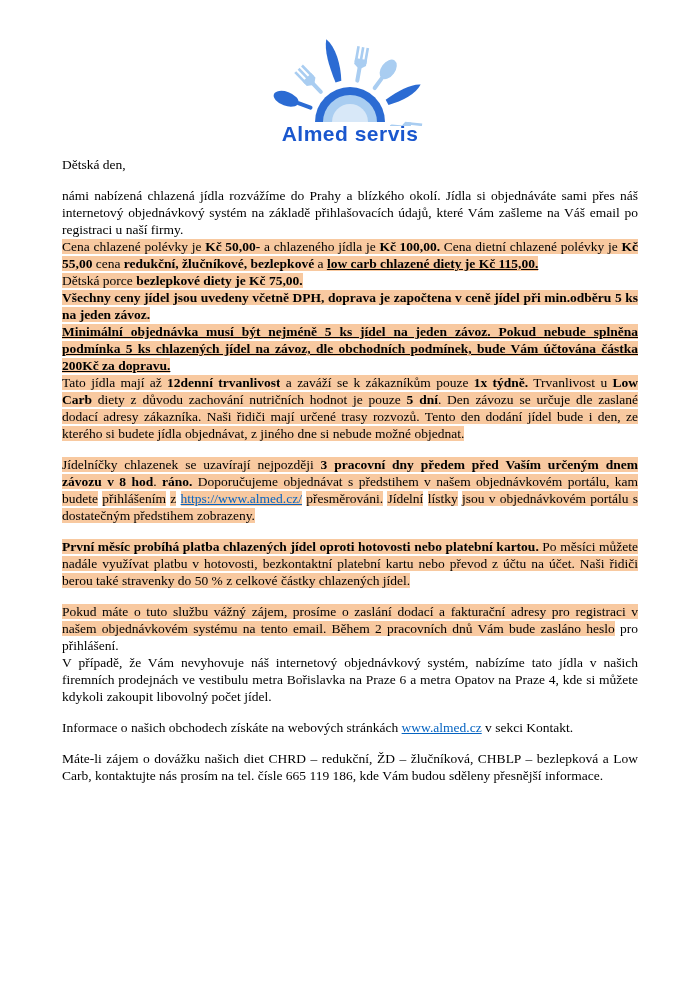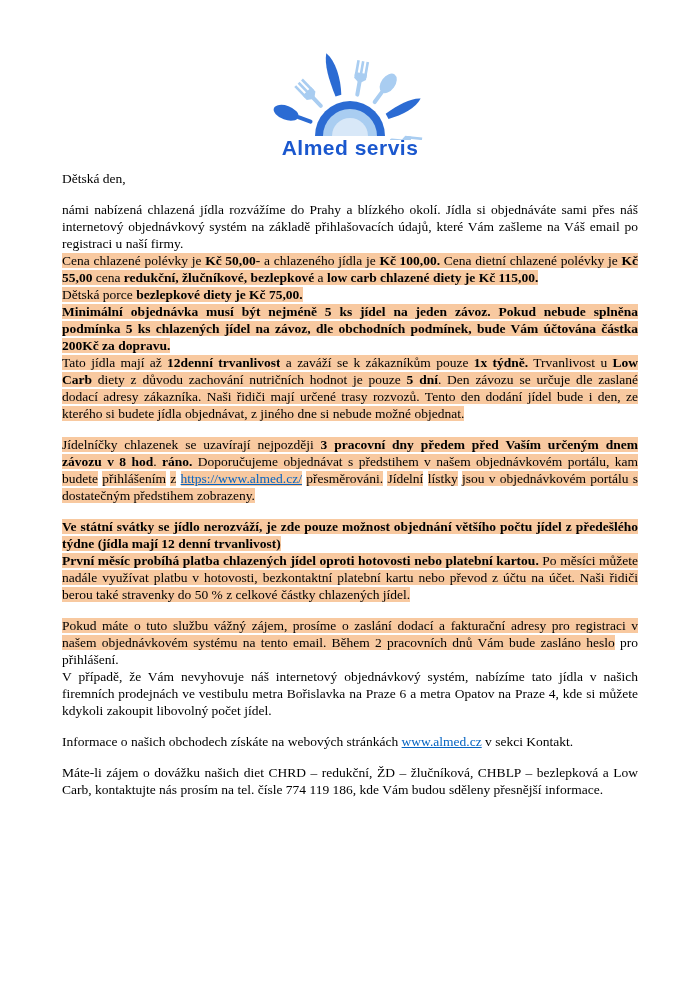--- a/index.html
+++ b/index.html
@@ -2,33 +2,33 @@
 <html style="--hl: #f8c9a0; --link: #0563c1; --brand: #1a57ce;"><head>
 <meta charset="utf-8">
 <style>
   html,body{margin:0;padding:0;}
   body{
     width:700px;height:1000px;overflow:hidden;background:#ffffff;
     font-family:"Liberation Serif", serif;font-size:13.5px;color:#000;
     -webkit-font-smoothing:antialiased;
   }
   .page{padding:0 62px;}
-  .logo-block{text-align:center;padding-top:44px;line-height:0;}
+  .logo-block{text-align:center;padding-top:30px;line-height:0;}
   .logo-block svg{display:inline-block;}
   .brand{
     font-family:"Liberation Sans", sans-serif;font-weight:bold;
     font-size:21px;line-height:24px;letter-spacing:0.5px;color:var(--brand,#1a57ce);
     margin-top:-4px;
   }
   .doc{margin-top:10px;}
   .para{margin:0;line-height:17px;}
   .justify{text-align:justify;}
   .empty{line-height:14px;font-size:11px;}
   .b{font-weight:bold;}
-  .u{}
+  .u{text-decoration:underline;}
   .hl{background-color:var(--hl,#f8c9a0);margin-top:47px;}
   a.lnk{color:var(--link,#0563c1);text-decoration:underline;cursor:pointer;}
 </style>
 </head>
 <body>
 
 <div class="page">
 
   <div class="logo-block">
     <svg width="190" height="96" viewBox="0 0 190 96" aria-hidden="true">
@@ -79,31 +79,31 @@
     </svg>
     <div class="brand">Almed servis</div>
   </div>
 
   <div class="doc">
       <p class="para"><span>Dětská den,</span></p>
       <p class="para empty">&nbsp;</p>
       <p class="para justify"><span>námi nabízená chlazená jídla rozvážíme do Prahy a blízkého okolí. Jídla si objednáváte sami přes náš internetový objednávkový systém na základě přihlašovacích údajů, které Vám zašleme na Váš email po registraci u naší firmy.</span></p>
       <p class="para justify"><span class="hl">Cena chlazené polévky je </span><span class="b hl">Kč 50,00-</span><span class="hl"> a chlazeného jídla je </span><span class="b hl">Kč 100,00.</span><span class="hl"> Cena dietní chlazené polévky je </span><span class="b hl">Kč 55,00</span><span class="hl"> cena </span><span class="b hl">redukční, žlučníkové, bezlepkové</span><span class="hl"> a </span><span class="b u hl">low carb chlazené diety je Kč 115,00.</span></p>
       <p class="para justify"><span class="hl">Dětská porce </span><span class="b hl">bezlepkové diety je Kč 75,00.</span></p>
+      <p class="para justify"><span class="b hl">Všechny ceny jídel jsou uvedeny včetně DPH, doprava je započtena v ceně jídel při min.odběru 5 ks na jeden závoz.</span></p>
       <p class="para justify"><span class="b u hl">Minimální objednávka musí být nejméně 5 ks jídel na jeden závoz. Pokud nebude splněna podmínka 5 ks chlazených jídel na závoz, dle obchodních podmínek, bude Vám účtována částka 200Kč za dopravu.</span></p>
       <p class="para justify"><span class="hl">Tato jídla mají až </span><span class="b hl">12denní trvanlivost</span><span class="hl"> a zaváží se k zákazníkům pouze </span><span class="b hl">1x týdně.</span><span class="hl"> Trvanlivost u </span><span class="b hl">Low Carb</span><span class="hl"> diety z důvodu zachování nutričních hodnot je pouze </span><span class="b hl">5 dní</span><span class="hl">. Den závozu se určuje dle zaslané dodací adresy zákazníka. Naši řidiči mají určené trasy rozvozů. Tento den dodání jídel bude i den, ze kterého si budete jídla objednávat, z jiného dne si nebude možné objednat.</span></p>
       <p class="para empty">&nbsp;</p>
       <p class="para justify"><span class="hl">Jídelníčky chlazenek se uzavírají nejpozději </span><span class="b hl">3 pracovní dny předem před Vaším určeným dnem závozu v 8 hod</span><span class="hl">. </span><span class="b hl">ráno.</span><span class="hl"> Doporučujeme objednávat s předstihem v našem objednávkovém portálu, </span><span class="hl">kam</span><span> </span><span class="hl">budete</span><span> </span><span class="hl">přihlášením</span><span> </span><span class="hl">z</span><span> </span><a class="lnk u hl" href="#">https://www.almed.cz/</a><span> </span><span class="hl">přesměrováni.</span><span> </span><span class="hl">Jídelní</span><span> </span><span class="hl">lístky</span><span> </span><span class="hl">jsou</span><span class="hl"> v objednávkovém portálu s dostatečným předstihem zobrazeny.</span></p>
       <p class="para empty">&nbsp;</p>
-      <p class="para justify"><span class="b hl">Ve státní svátky se jídlo nerozváží, je zde pouze možnost objednání většího počtu jídel z předešlého týdne (jídla mají 12 denní trvanlivost)</span></p>
       <p class="para justify"><span class="b hl">První měsíc probíhá platba chlazených jídel oproti hotovosti nebo platební kartou.</span><span class="hl"> Po měsíci můžete nadále využívat platbu v hotovosti, bezkontaktní platební kartu nebo převod z účtu na účet. Naši řidiči berou také stravenky do 50 % z celkové částky chlazených jídel.</span></p>
       <p class="para empty">&nbsp;</p>
       <p class="para justify"><span class="hl">Pokud máte o tuto službu vážný zájem, prosíme o zaslání dodací a fakturační adresy pro registraci v našem objednávkovém systému na tento email. Během 2 pracovních dnů Vám bude zasláno heslo</span><span> pro přihlášení.</span></p>
       <p class="para justify"><span>V případě, že Vám nevyhovuje náš internetový objednávkový systém, nabízíme tato jídla v našich firemních prodejnách ve vestibulu metra Bořislavka na Praze 6 a metra Opatov na Praze 4, kde si můžete kdykoli zakoupit libovolný počet jídel.</span></p>
       <p class="para empty">&nbsp;</p>
       <p class="para"><span>Informace o našich obchodech získáte na webových stránkách </span><a class="lnk u" href="#">www.almed.cz</a><span> v sekci Kontakt.</span></p>
       <p class="para empty">&nbsp;</p>
-      <p class="para justify"><span>Máte-li zájem o dovážku našich diet CHRD – redukční, ŽD – žlučníková, CHBLP – bezlepková a Low Carb, kontaktujte nás prosím na tel. čísle 774 119 186, kde Vám budou sděleny přesnější informace.</span></p>
+      <p class="para justify"><span>Máte-li zájem o dovážku našich diet CHRD – redukční, ŽD – žlučníková, CHBLP – bezlepková a Low Carb, kontaktujte nás prosím na tel. čísle 665 119 186, kde Vám budou sděleny přesnější informace.</span></p>
       <p class="para empty">&nbsp;</p>
       <p class="para empty">&nbsp;</p>
     </div>
 
 </div>
 
 </body></html>

